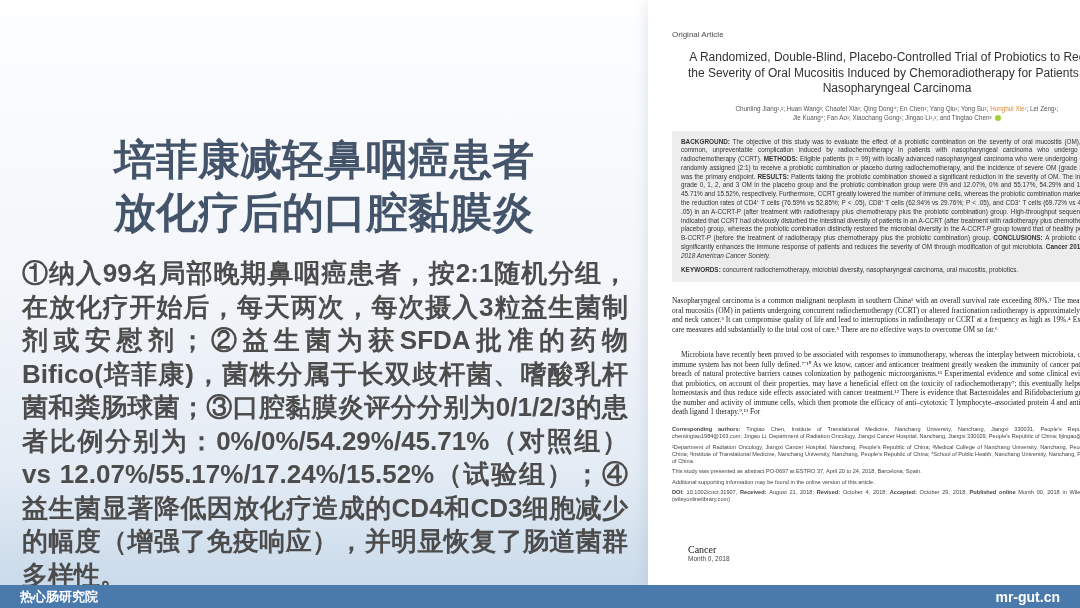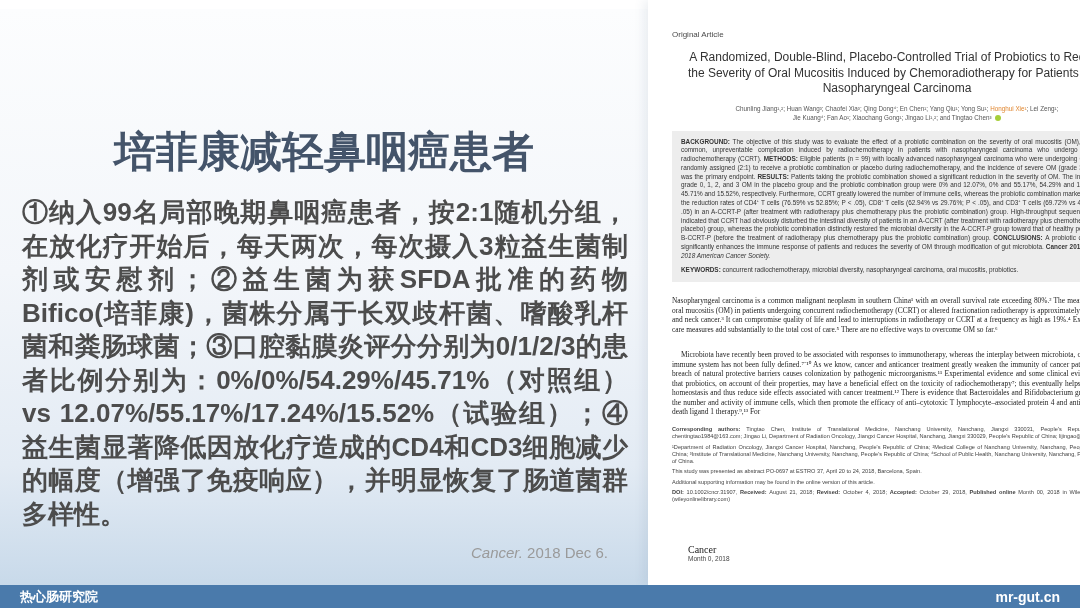--- a/index.html
+++ b/index.html
@@ -2,21 +2,21 @@
 <html><head>
 <meta charset="utf-8">
 <style>
   * { margin:0; padding:0; box-sizing:border-box; }
   html,body { width:1080px; height:608px; }
   body { font-family:"Liberation Sans", sans-serif; background:#fff; }
   .slide { position:relative; width:1080px; height:608px; overflow:hidden; }
 
   
   .left-panel {
-    position:absolute; left:0; top:9px; width:648px; height:585px;
+    position:absolute; left:0; top:17px; width:648px; height:585px;
     background:linear-gradient(180deg,#fcfdfe 0%,#f3f6fa 45%,#e3ebf4 78%,#c6d8e9 100%);
   }
   .slide-title {
     margin-top:116px; text-align:center;
     font-size:42px; line-height:53px; font-weight:bold; color:#44546a;
   }
   .slide-body {
     margin:18px 20px 0 22px;
     font-size:26px; line-height:33.5px; color:#4c4c4c; text-align:justify;font-weight:bold;
   }
@@ -76,20 +76,21 @@
   .bar-right { color:#ffffff; font-size:14px; font-weight:bold;text-align:right; }
 </style>
 </head>
 <body>
 
 <div class="slide">
 
   <div class="left-panel">
     <div class="slide-title">
       <div>培菲康减轻鼻咽癌患者</div>
+      <div>放化疗后的口腔黏膜炎</div>
     </div>
     <div class="slide-body">①纳入99名局部晚期鼻咽癌患者，按2:1随机分组，在放化疗开始后，每天两次，每次摄入3粒益生菌制剂或安慰剂；②益生菌为获SFDA批准的药物Bifico(培菲康)，菌株分属于长双歧杆菌、嗜酸乳杆菌和粪肠球菌；③口腔黏膜炎评分分别为0/1/2/3的患者比例分别为：0%/0%/54.29%/45.71%（对照组）vs 12.07%/55.17%/17.24%/15.52%（试验组）；④益生菌显著降低因放化疗造成的CD4和CD3细胞减少的幅度（增强了免疫响应），并明显恢复了肠道菌群多样性。</div>
     <div class="slide-cite">
       <span class="j">Cancer.</span><span> 2018 Dec 6.</span>
     </div>
   </div>
 
   <div class="paper">
     <div class="kicker">Original Article</div>
     <div class="p-title">A Randomized, Double-Blind, Placebo-Controlled Trial of Probiotics to Reduce the Severity of Oral Mucositis Induced by Chemoradiotherapy for Patients With Nasopharyngeal Carcinoma</div>

